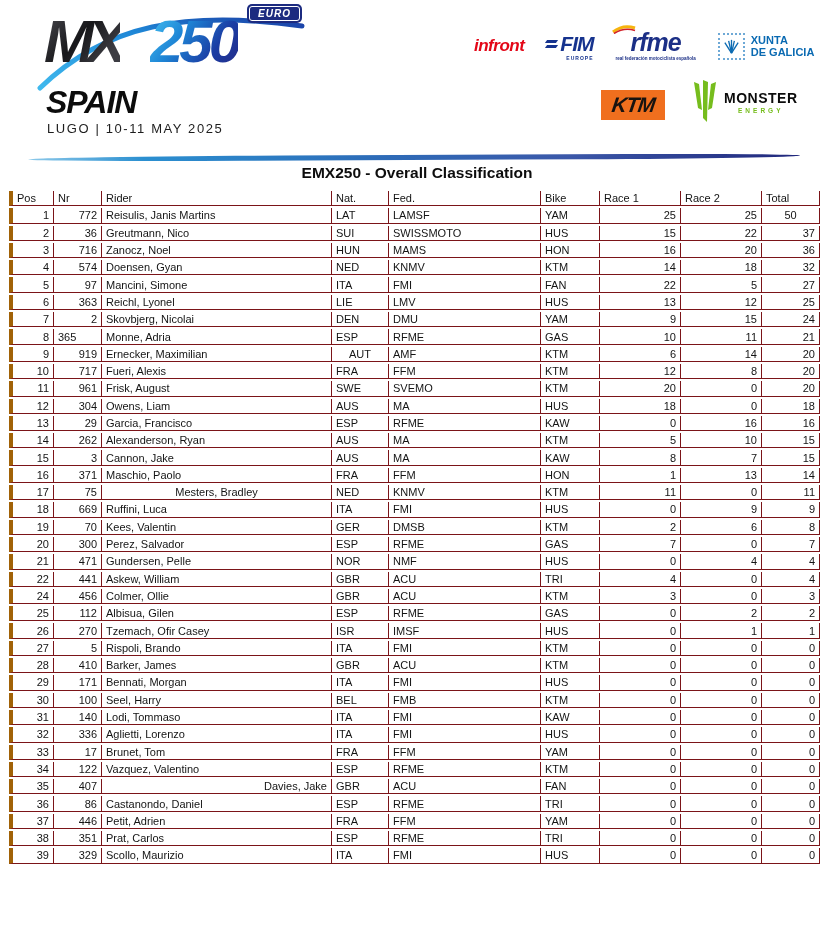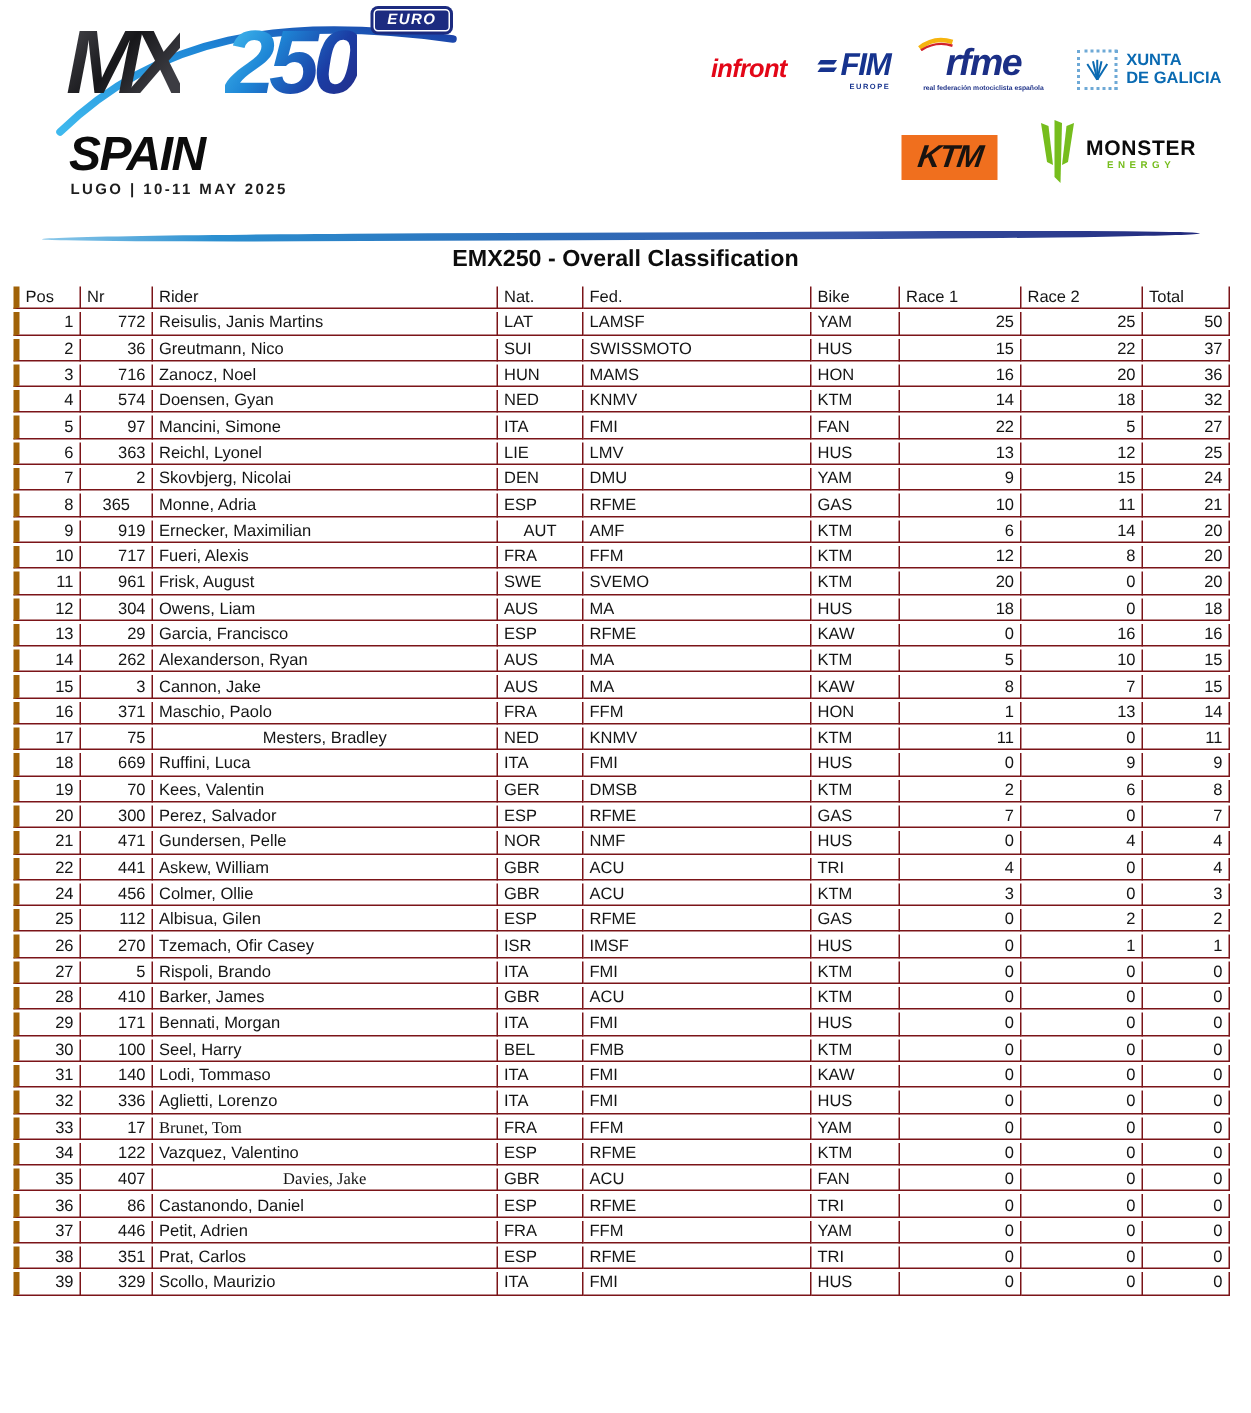--- a/index.html
+++ b/index.html
@@ -15,21 +15,21 @@
     -webkit-background-clip:text; background-clip:text; color:transparent; }
   .num-250 { position:absolute; left:106px; top:2px; font-style:italic; font-weight:bold;
     font-size:60px; letter-spacing:-4px; line-height:1;
     background:linear-gradient(125deg,#49c3f2 0%,#1e86d6 35%,#1b3da4 70%,#252b86 100%);
     -webkit-background-clip:text; background-clip:text; color:transparent; }
   .euro-badge { position:absolute; right:0; top:-4px; font-style:italic; font-weight:bold;
     font-size:10px; color:#fff; background:#1c2b80; border:1px solid #fff;
     box-shadow:0 0 0 2px #1c2b80; border-radius:3px; padding:1px 8px; letter-spacing:1px; }
   .country { position:absolute; left:46px; top:84px; font-style:italic; font-weight:bold;
     font-size:32px; color:#0c0c0c; letter-spacing:-1px; }
-  .event-info { position:absolute; left:47px; top:121px; font-weight:bold; font-size:10px;
+  .event-info { position:absolute; left:47px; top:121px; font-weight:normal; font-size:13px;
     color:#1d1d1d; letter-spacing:1.6px; }
 
   
   .sponsors-row1 { position:absolute; left:474px; top:24px; height:44px;
     display:flex; align-items:center; gap:22px; }
   .infront { color:#e30617; font-style:italic; font-weight:bold; font-size:17px; letter-spacing:-0.5px; }
   .fim { display:flex; flex-direction:column; align-items:center; color:#16338e; }
   .fim-top { display:flex; align-items:center; gap:3px; }
   .fim-stripes { display:flex; flex-direction:column; gap:2px; }
   .fim-stripes i { display:block; width:11px; height:3px; background:#16338e; transform:skewX(-35deg); }
@@ -185,21 +185,21 @@
     <tbody>
         <tr>
           <td style="text-align: right;">1</td>
           <td style="text-align: right;">772</td>
           <td style="text-align: left;">Reisulis, Janis Martins</td>
           <td style="text-align: left;">LAT</td>
           <td style="text-align: left;">LAMSF</td>
           <td style="text-align: left;">YAM</td>
           <td style="text-align: right;">25</td>
           <td style="text-align: right;">25</td>
-          <td style="text-align: right;">50</td>
+          <td style="text-align: center;">50</td>
         </tr>
         <tr>
           <td style="text-align: right;">2</td>
           <td style="text-align: right;">36</td>
           <td style="text-align: left;">Greutmann, Nico</td>
           <td style="text-align: left;">SUI</td>
           <td style="text-align: left;">SWISSMOTO</td>
           <td style="text-align: left;">HUS</td>
           <td style="text-align: right;">15</td>
           <td style="text-align: right;">22</td>
@@ -255,21 +255,21 @@
           <td style="text-align: left;">Skovbjerg, Nicolai</td>
           <td style="text-align: left;">DEN</td>
           <td style="text-align: left;">DMU</td>
           <td style="text-align: left;">YAM</td>
           <td style="text-align: right;">9</td>
           <td style="text-align: right;">15</td>
           <td style="text-align: right;">24</td>
         </tr>
         <tr>
           <td style="text-align: right;">8</td>
-          <td style="text-align: center;">365</td>
+          <td style="text-align: left;">365</td>
           <td style="text-align: left;">Monne, Adria</td>
           <td style="text-align: left;">ESP</td>
           <td style="text-align: left;">RFME</td>
           <td style="text-align: left;">GAS</td>
           <td style="text-align: right;">10</td>
           <td style="text-align: right;">11</td>
           <td style="text-align: right;">21</td>
         </tr>
         <tr>
           <td style="text-align: right;">9</td>
@@ -520,21 +520,21 @@
           <td style="text-align: left;">ITA</td>
           <td style="text-align: left;">FMI</td>
           <td style="text-align: left;">HUS</td>
           <td style="text-align: right;">0</td>
           <td style="text-align: right;">0</td>
           <td style="text-align: right;">0</td>
         </tr>
         <tr>
           <td style="text-align: right;">33</td>
           <td style="text-align: right;">17</td>
-          <td style="text-align: left; font-family: Liberation Serif, serif;">Brunet, Tom</td>
+          <td style="text-align: left;">Brunet, Tom</td>
           <td style="text-align: left;">FRA</td>
           <td style="text-align: left;">FFM</td>
           <td style="text-align: left;">YAM</td>
           <td style="text-align: right;">0</td>
           <td style="text-align: right;">0</td>
           <td style="text-align: right;">0</td>
         </tr>
         <tr>
           <td style="text-align: right;">34</td>
           <td style="text-align: right;">122</td>
@@ -542,21 +542,21 @@
           <td style="text-align: left;">ESP</td>
           <td style="text-align: left;">RFME</td>
           <td style="text-align: left;">KTM</td>
           <td style="text-align: right;">0</td>
           <td style="text-align: right;">0</td>
           <td style="text-align: right;">0</td>
         </tr>
         <tr>
           <td style="text-align: right;">35</td>
           <td style="text-align: right;">407</td>
-          <td style="text-align: center; font-family: Liberation Serif, serif;">Davies, Jake</td>
+          <td style="text-align: right;">Davies, Jake</td>
           <td style="text-align: left;">GBR</td>
           <td style="text-align: left;">ACU</td>
           <td style="text-align: left;">FAN</td>
           <td style="text-align: right;">0</td>
           <td style="text-align: right;">0</td>
           <td style="text-align: right;">0</td>
         </tr>
         <tr>
           <td style="text-align: right;">36</td>
           <td style="text-align: right;">86</td>

